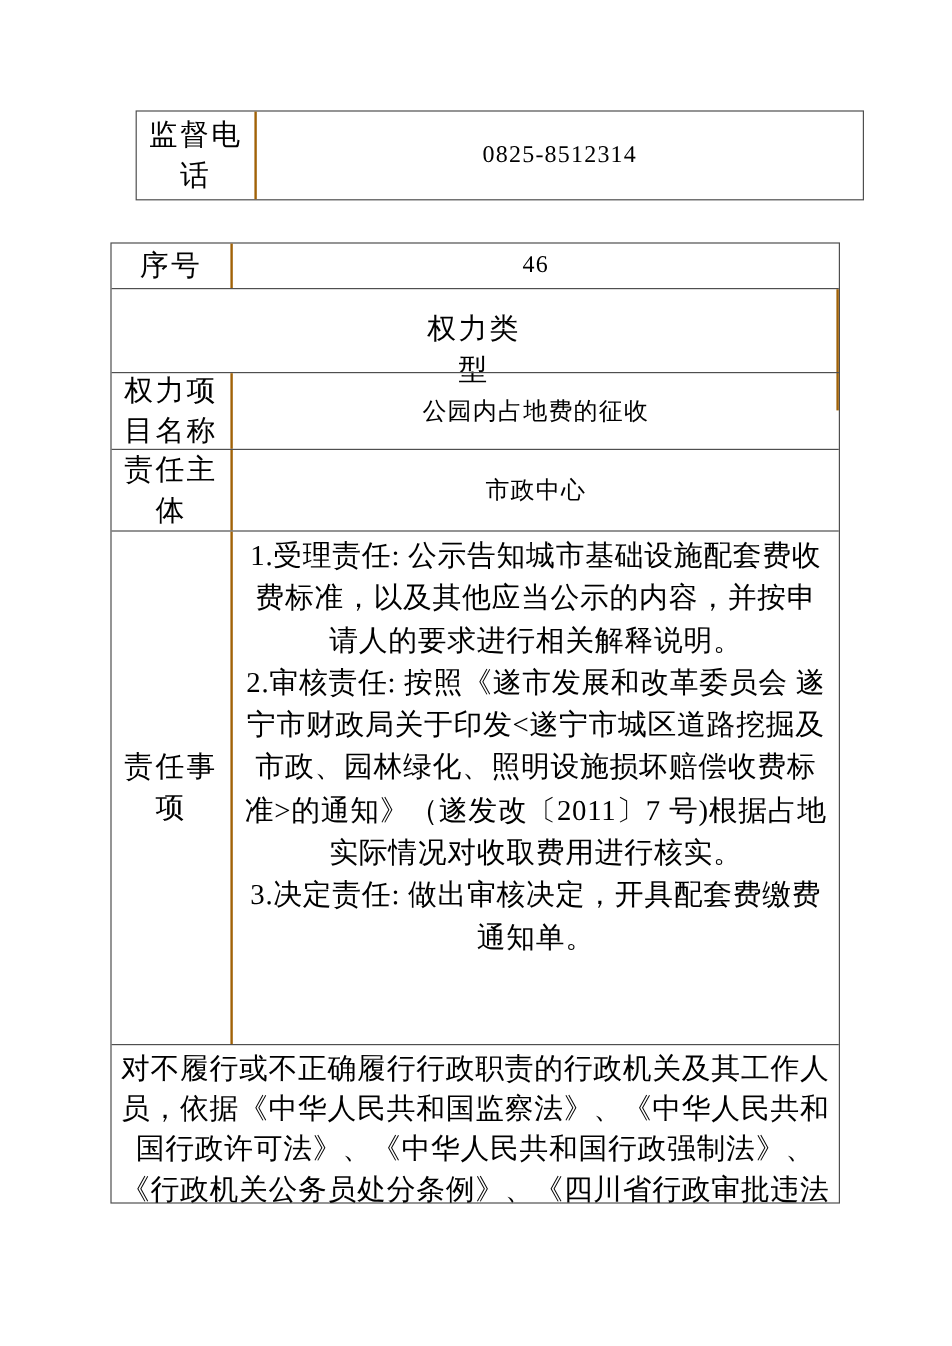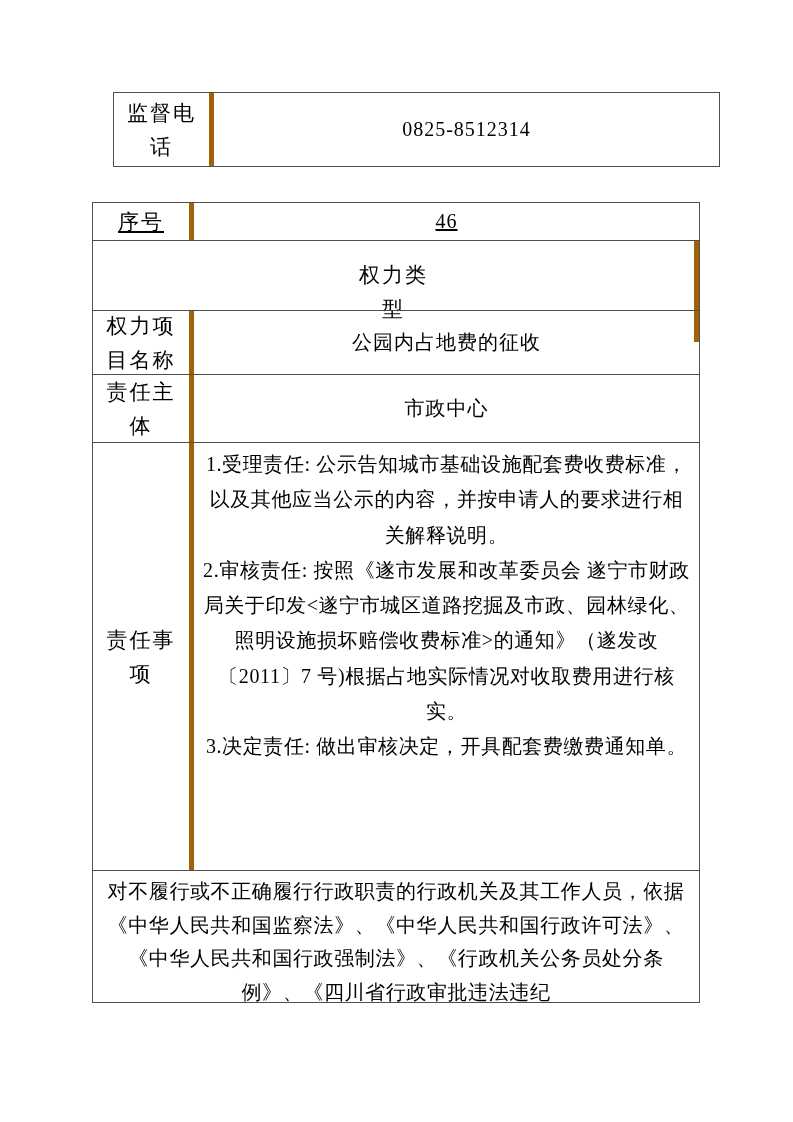--- a/index.html
+++ b/index.html
@@ -22,27 +22,27 @@
   }
   #phone-table { left: 113px; top: 92px; width: 607px; height: 75px; }
   #matrix-table { left: 92px; top: 202px; width: 608px; height: 801px; }
 
   .row { display: flex; box-sizing: border-box; flex: 0 0 auto; }
   .row + .row { border-top: 1px solid #4f4f4f; }
   .row-fill { flex: 1 1 auto; }
 
   .label-cell {
     box-sizing: border-box;
-    border-right: 5px solid #a16207;
+    border-right: 2px solid #a16207;
     display: flex;
     align-items: center;
     justify-content: center;
     text-align: center;
     white-space: pre-line;
-    font-size: 21px;
+    font-size: 24px;
     line-height: 34px;
     letter-spacing: 2px;
     padding: 0 4px;
   }
   #phone-table .label-cell { flex: 0 0 100px; }
   #matrix-table .label-cell { flex: 0 0 101px; }
 
   .value-cell {
     flex: 1 1 auto;
     box-sizing: border-box;
@@ -54,28 +54,28 @@
     padding: 0 6px;
     overflow: hidden;
   }
   .value-cell.block {
     display: block;
     text-align: center;
     padding: 4px 7px 0 7px;
   }
   .para {
     margin: 0;
-    font-size: 20px;
+    font-size: 24px;
     line-height: 35.3px;
     letter-spacing: 0.6px;
     text-align: center;
   }
   #row-accountability .para { line-height: 33.6px; }
 
-  .h37  { height: 37px; text-decoration: underline; }
+  .h37  { height: 37px; }
   .h70  { height: 70px; flex-direction: column; }
   .h64  { height: 64px; }
   .h68  { height: 68px; }
   .h428 { height: 428px; }
   .h134 { height: 134px; }
 </style>
 </head>
 <body>
 
 <div class="page">

